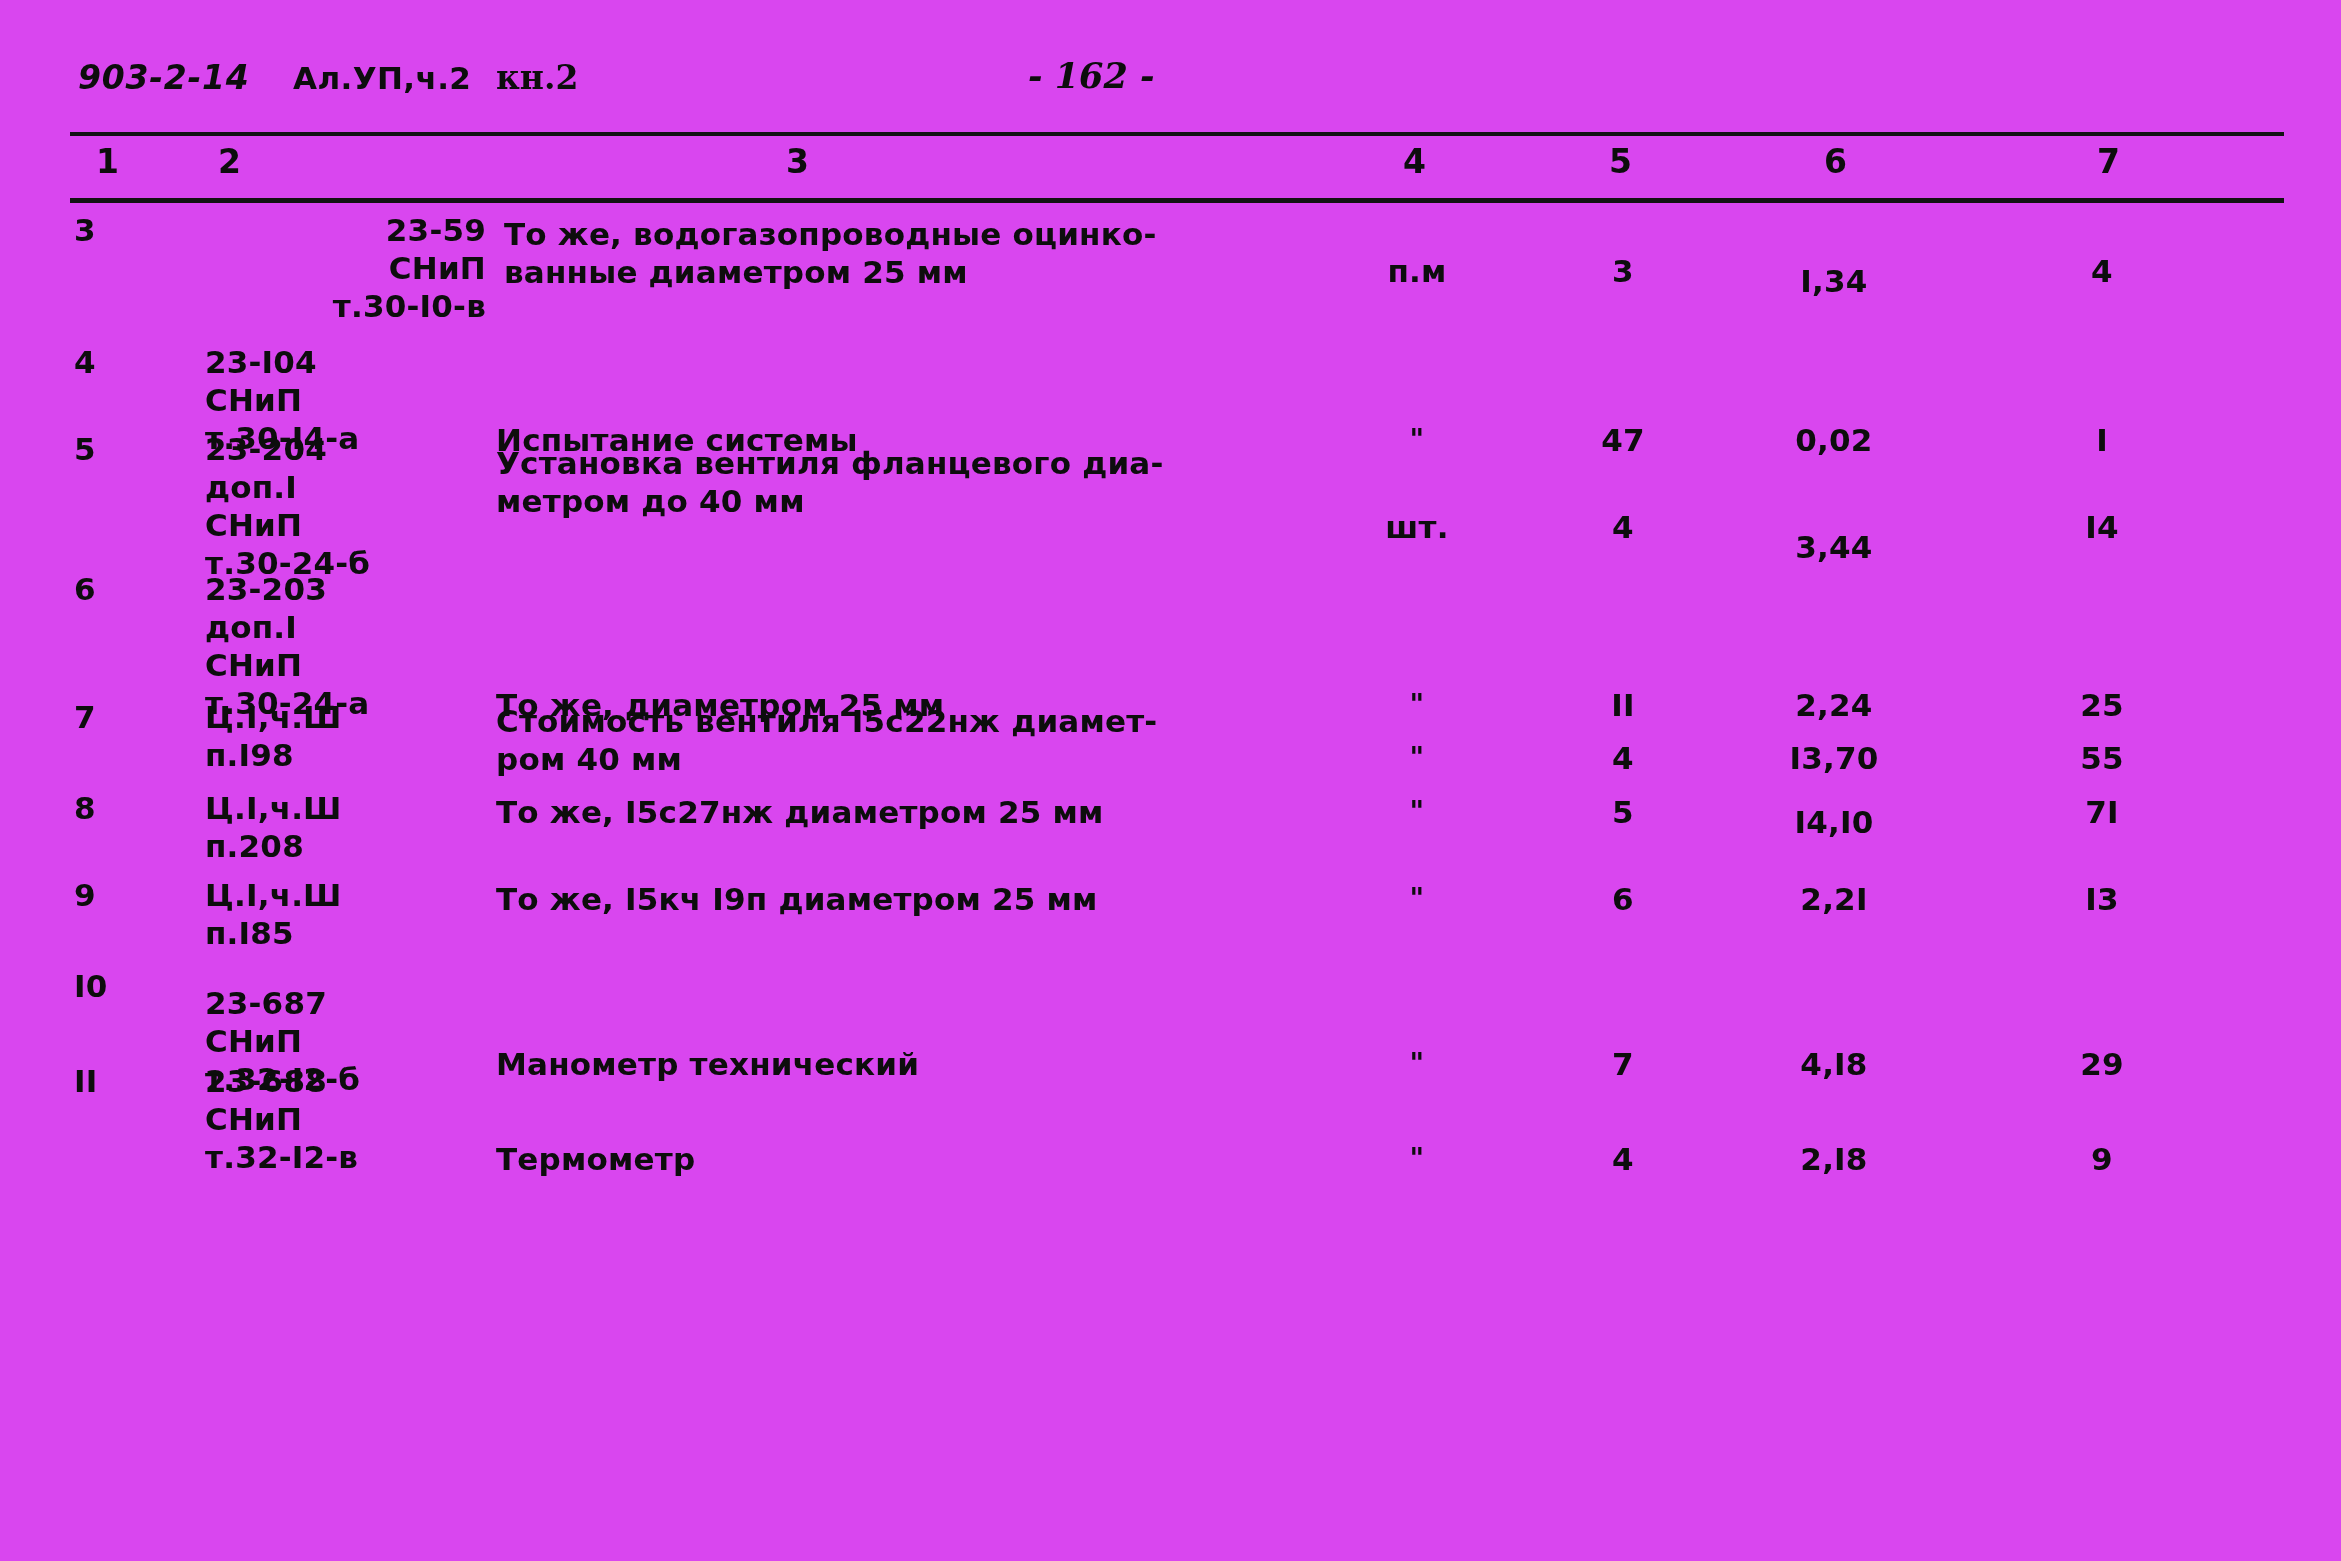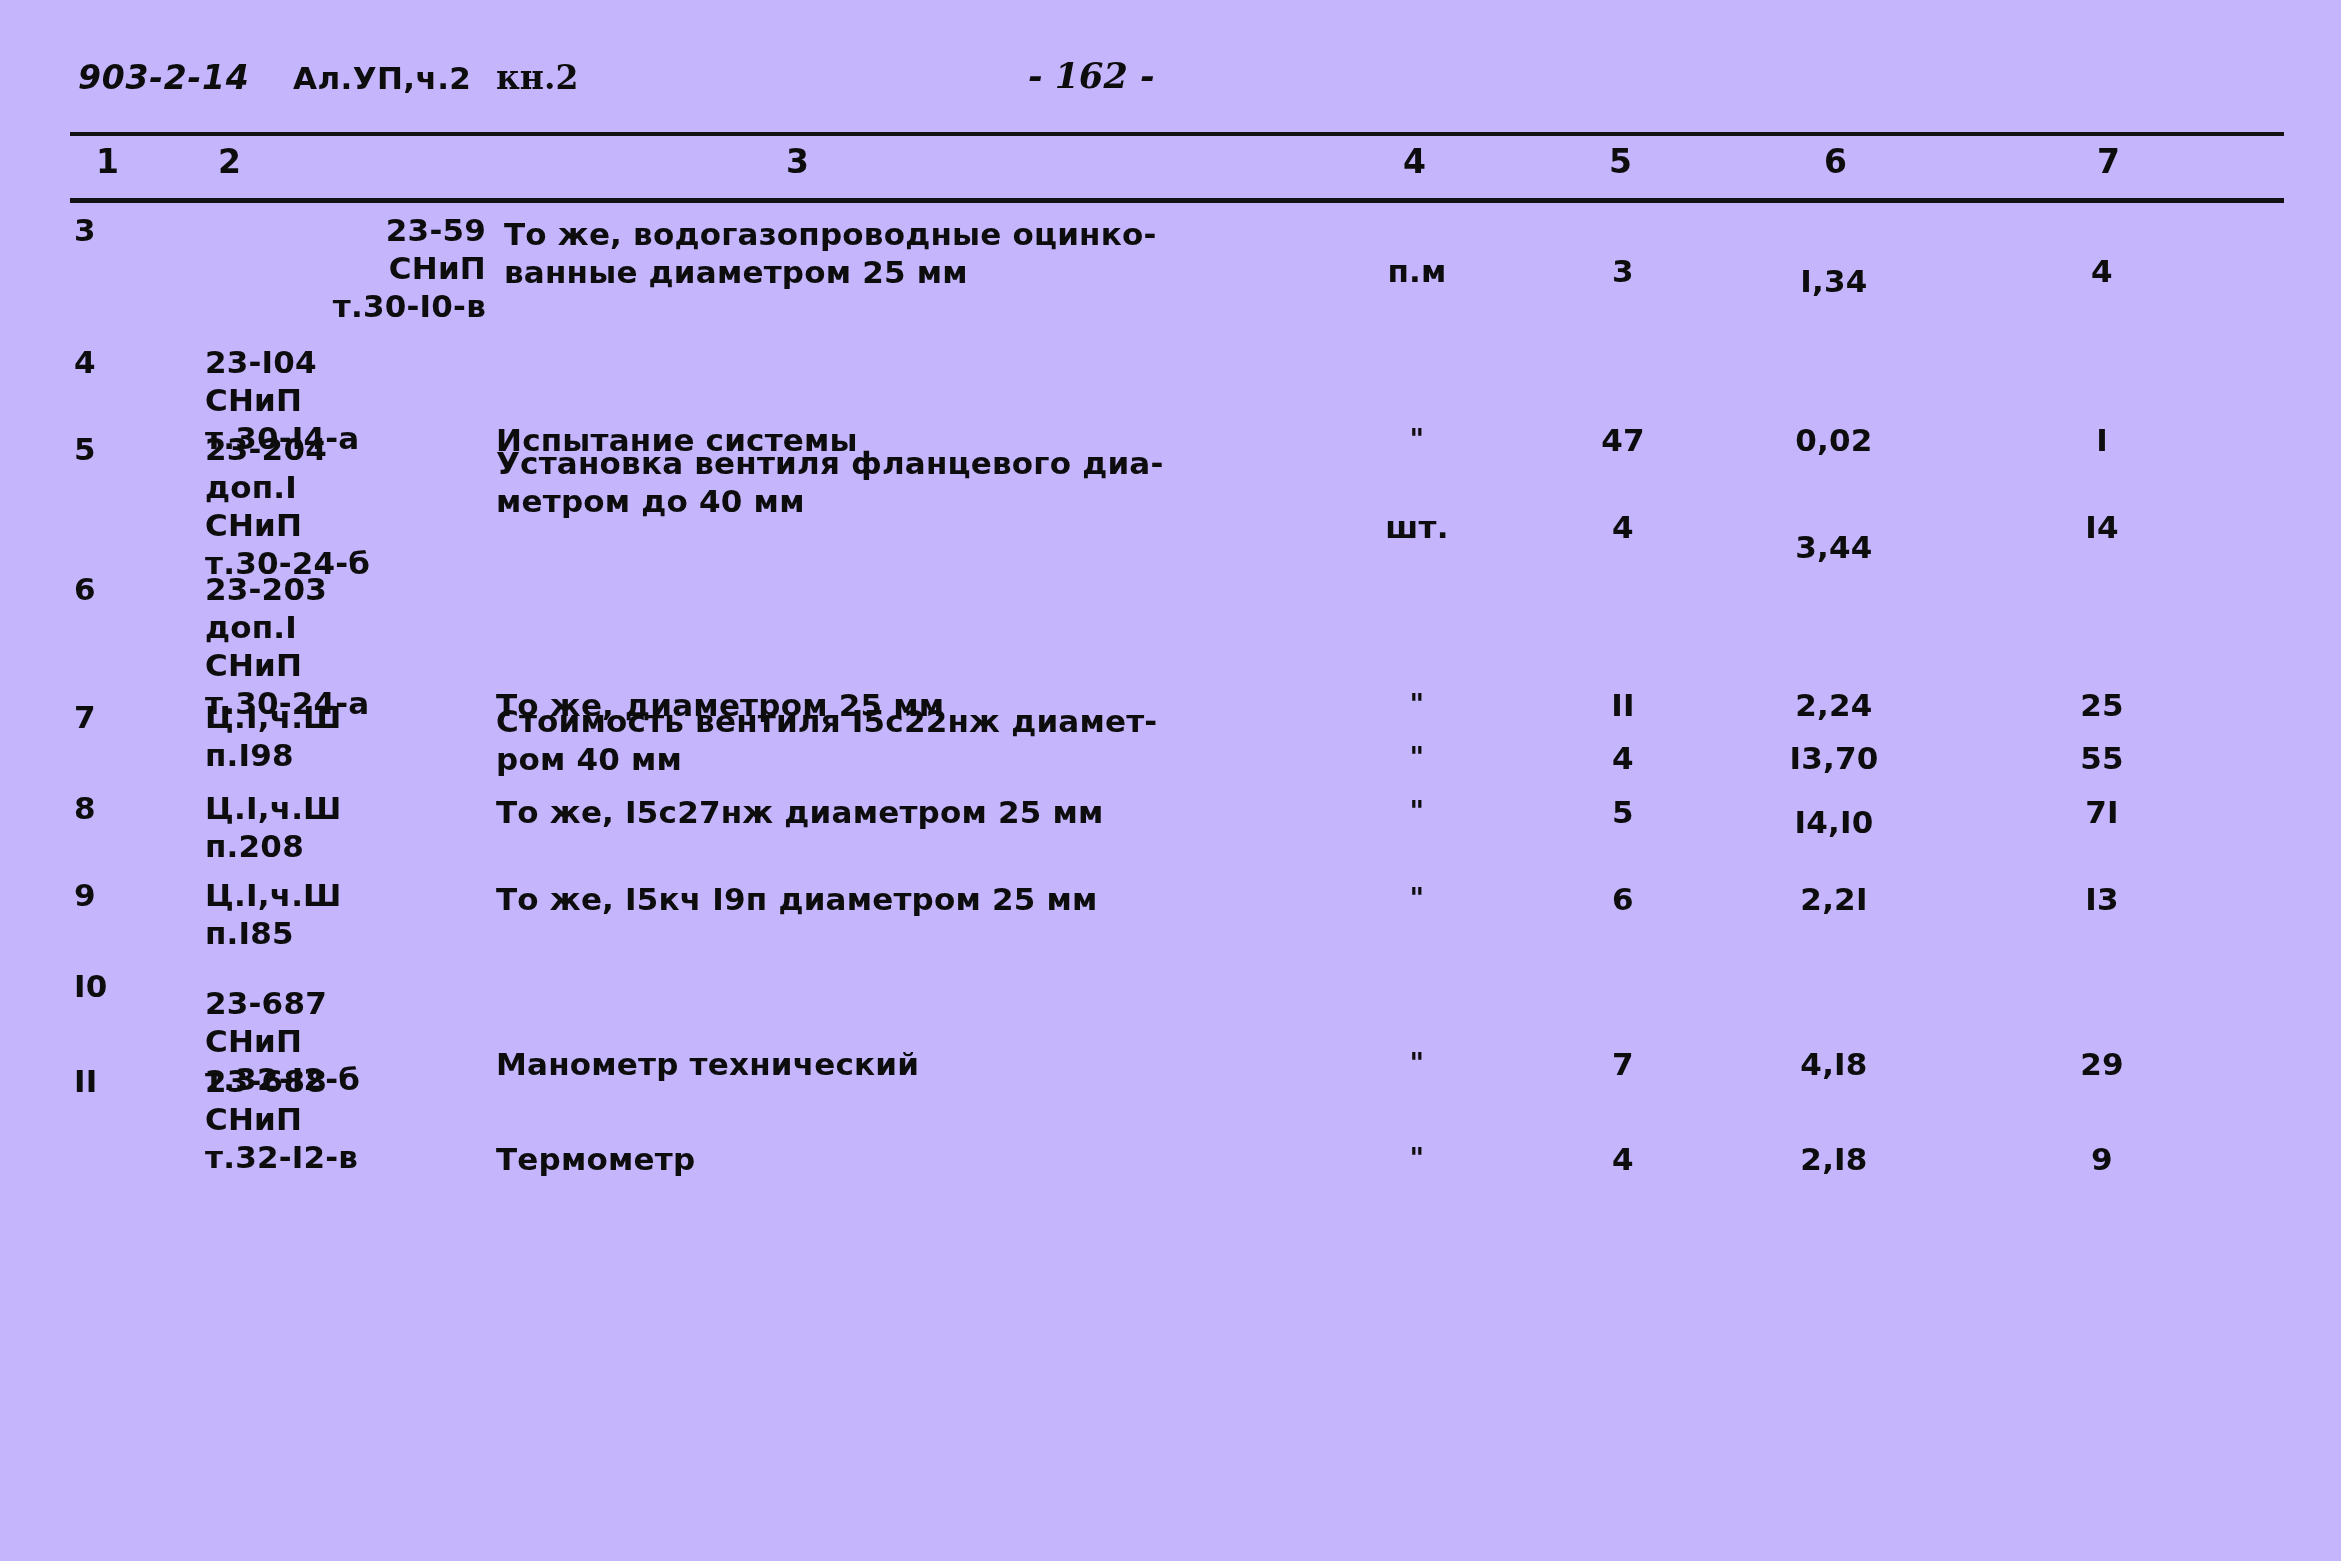--- a/index.html
+++ b/index.html
@@ -4,21 +4,21 @@
 <style>
   html, body {
     margin: 0;
     padding: 0;
     background: #ffffff;
   }
   .page {
     position: relative;
     width: 2342px;
     height: 1561px;
-    background: #c4b5fd;
+    background: #d946ef;
     font-family: "Liberation Serif", serif;
     color: #0d0d0d;
     overflow: hidden;
   }
 
   
   .header-row {
     position: absolute;
     top: 58px;
     left: 0;

